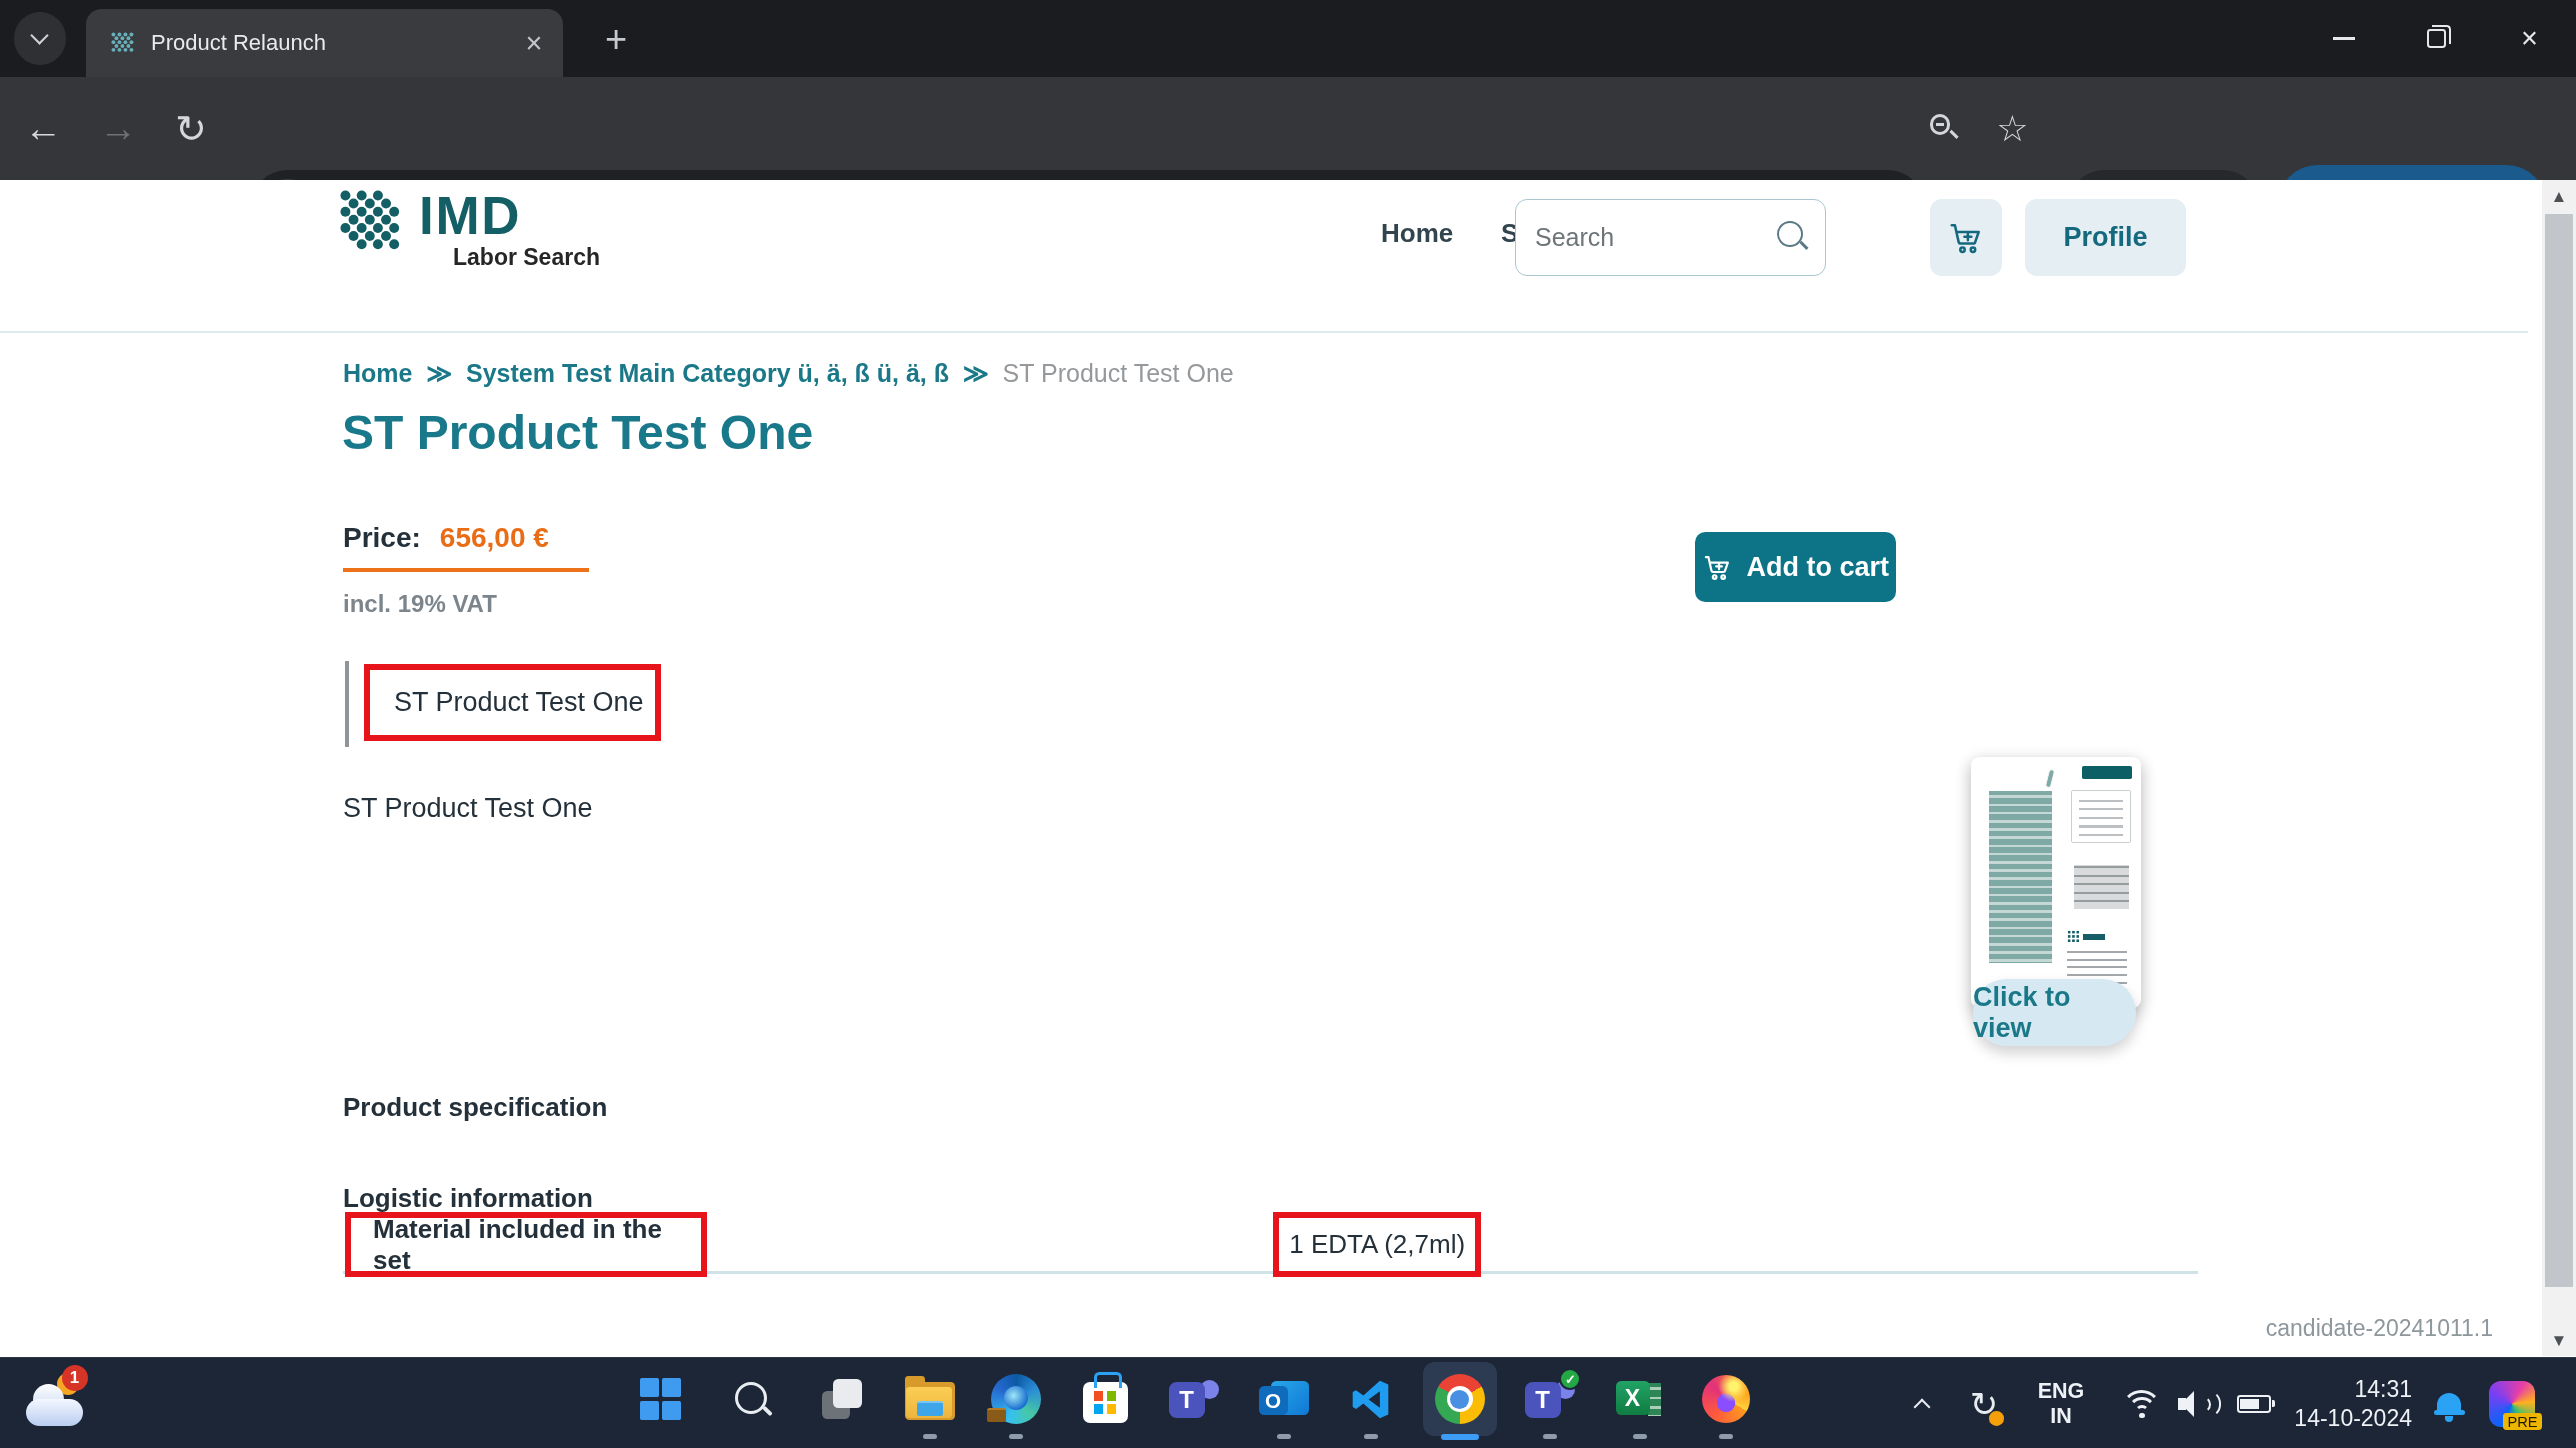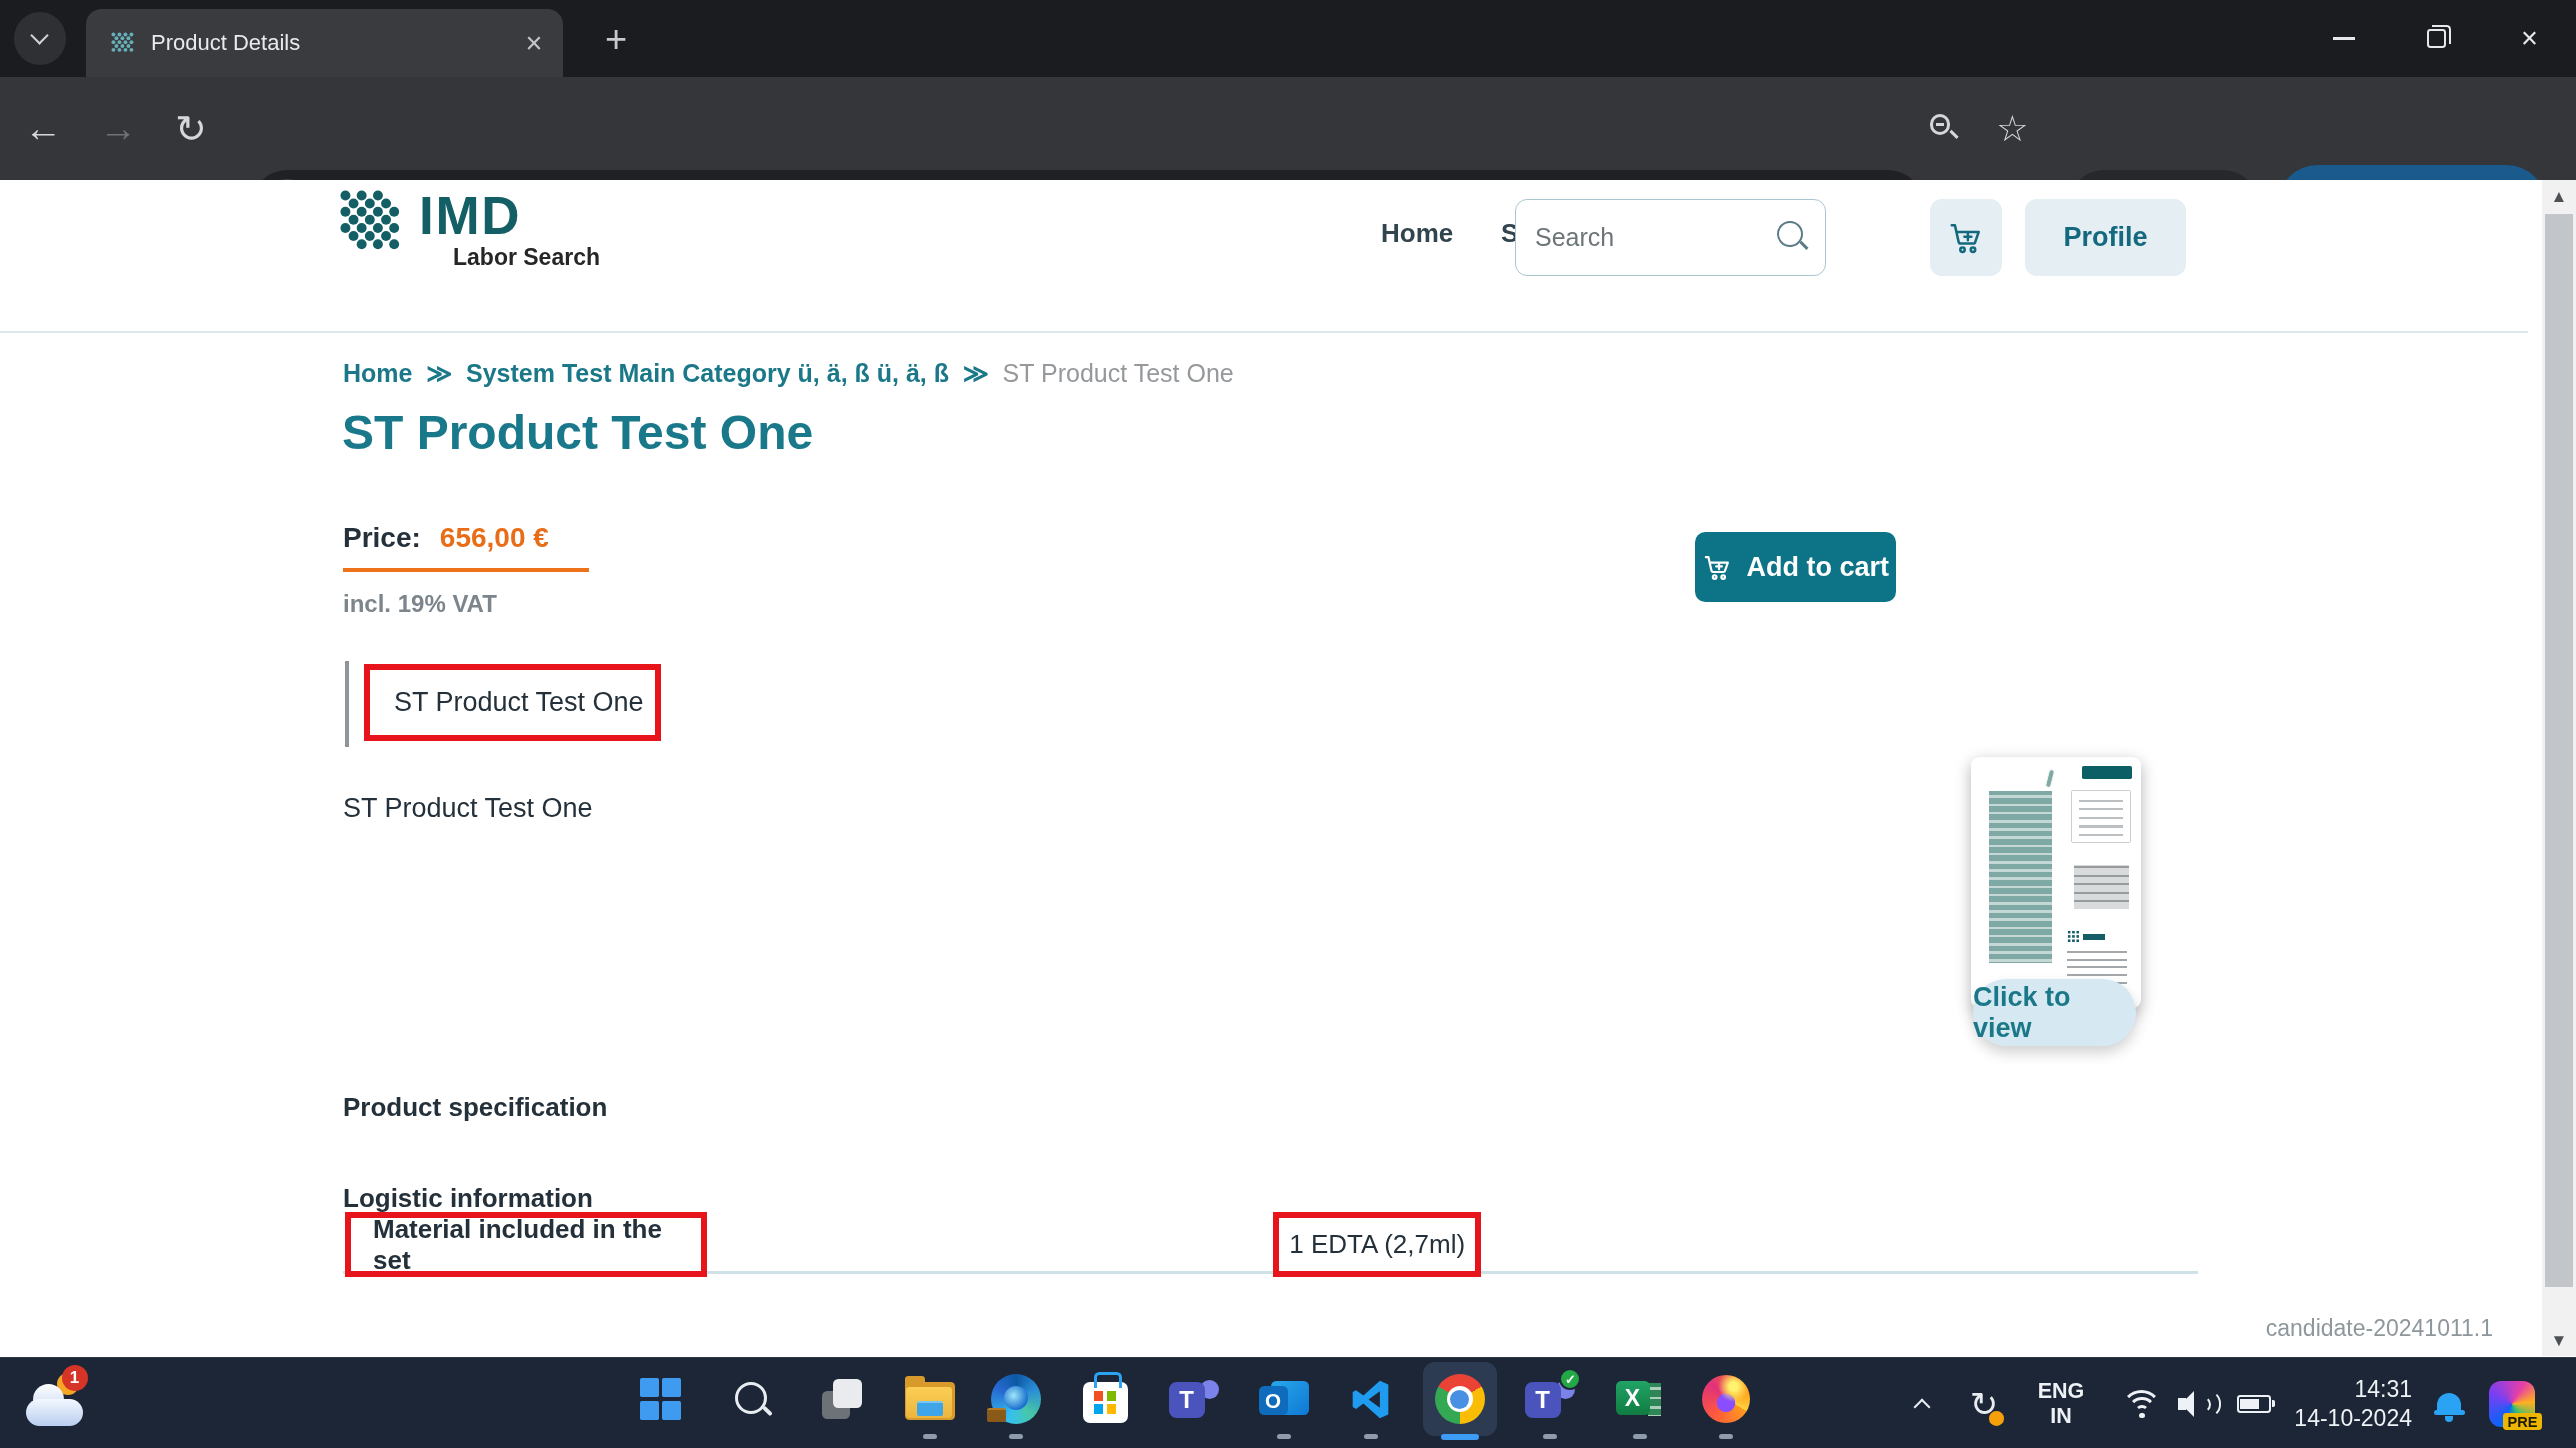--- a/index.html
+++ b/index.html
@@ -184,21 +184,21 @@
   .bat{position:relative;width:34px;height:18px;border:2.6px solid #eef1f5;border-radius:3.4px;}
   .bat::after{content:'';position:absolute;right:-6.9px;top:2.6px;width:3.4px;height:7.7px;background:#eef1f5;border-radius:0 1.7px 1.7px 0;}
   .bat::before{content:'';position:absolute;left:1.7px;top:1.7px;bottom:1.7px;width:62%;background:#eef1f5;}
   #tr-bat{left:2226px;width:55px;}
   #tr-clock{left:2275px;width:137px;flex-direction:column;align-items:flex-end;color:#eef1f5;font-size:23px;line-height:29px;}
   .bell{position:relative;width:24px;height:21.5px;background:#2ba3f5;border-radius:12px 12px 2.6px 2.6px;}
   .bell::before{content:'';position:absolute;left:-3.4px;bottom:0;width:31px;height:4.3px;background:#2ba3f5;border-radius:2.6px;}
   .bell::after{content:'';position:absolute;left:50%;bottom:-6.9px;width:8.6px;height:5.2px;margin-left:-4.3px;background:#2ba3f5;border-radius:0 0 4.3px 4.3px;}
   #tr-bell{left:2425px;width:48px;}
   .copilot{position:relative;width:46px;height:46px;border-radius:12px;background:conic-gradient(from 210deg,#0b63f6,#7a3ff2 25%,#e73fa6 50%,#ffb01f 65%,#35c06f 82%,#0b63f6);}
-  .copilot .pre{position:absolute;right:-6.9px;bottom:-3.4px;background:#edb600;color:#201a00;font-size:14.6px;font-weight:bold;border-radius:3.4px;padding:0.9px 4.3px;margin-top:25px;}
+  .copilot .pre{position:absolute;right:-6.9px;bottom:-3.4px;background:#edb600;color:#201a00;font-size:14.6px;font-weight:normal;border-radius:3.4px;padding:0.9px 4.3px;margin-top:25px;}
   #tr-copilot{left:2482px;width:60px;}
 </style>
 </head>
 <body>
 
 <div id="screen">
 
   <div id="tabstrip">
     <div id="tabsearch">
         <span class="caret-down"></span>
@@ -219,21 +219,21 @@
             <circle cx="25" cy="13" r="2.3"></circle>
           <circle cx="7.5" cy="17.5" r="2.3"></circle>
             <circle cx="14.5" cy="17.5" r="2.3"></circle>
             <circle cx="21.5" cy="17.5" r="2.3"></circle>
           <circle cx="4" cy="22" r="2.3"></circle>
             <circle cx="11" cy="22" r="2.3"></circle>
             <circle cx="18" cy="22" r="2.3"></circle>
             <circle cx="25" cy="22" r="2.3"></circle>
         </g>
       </svg>
-      <span class="title">Product Details</span>
+      <span class="title">Product Relaunch</span>
       <span class="close">×</span>
     </div>
     <div id="newtab">+</div>
     <div id="wincontrols">
       <div class="winbtn">
           <span class="minbar"></span>
         </div>
       <div class="winbtn">
           <span class="restore"></span>
         </div>

